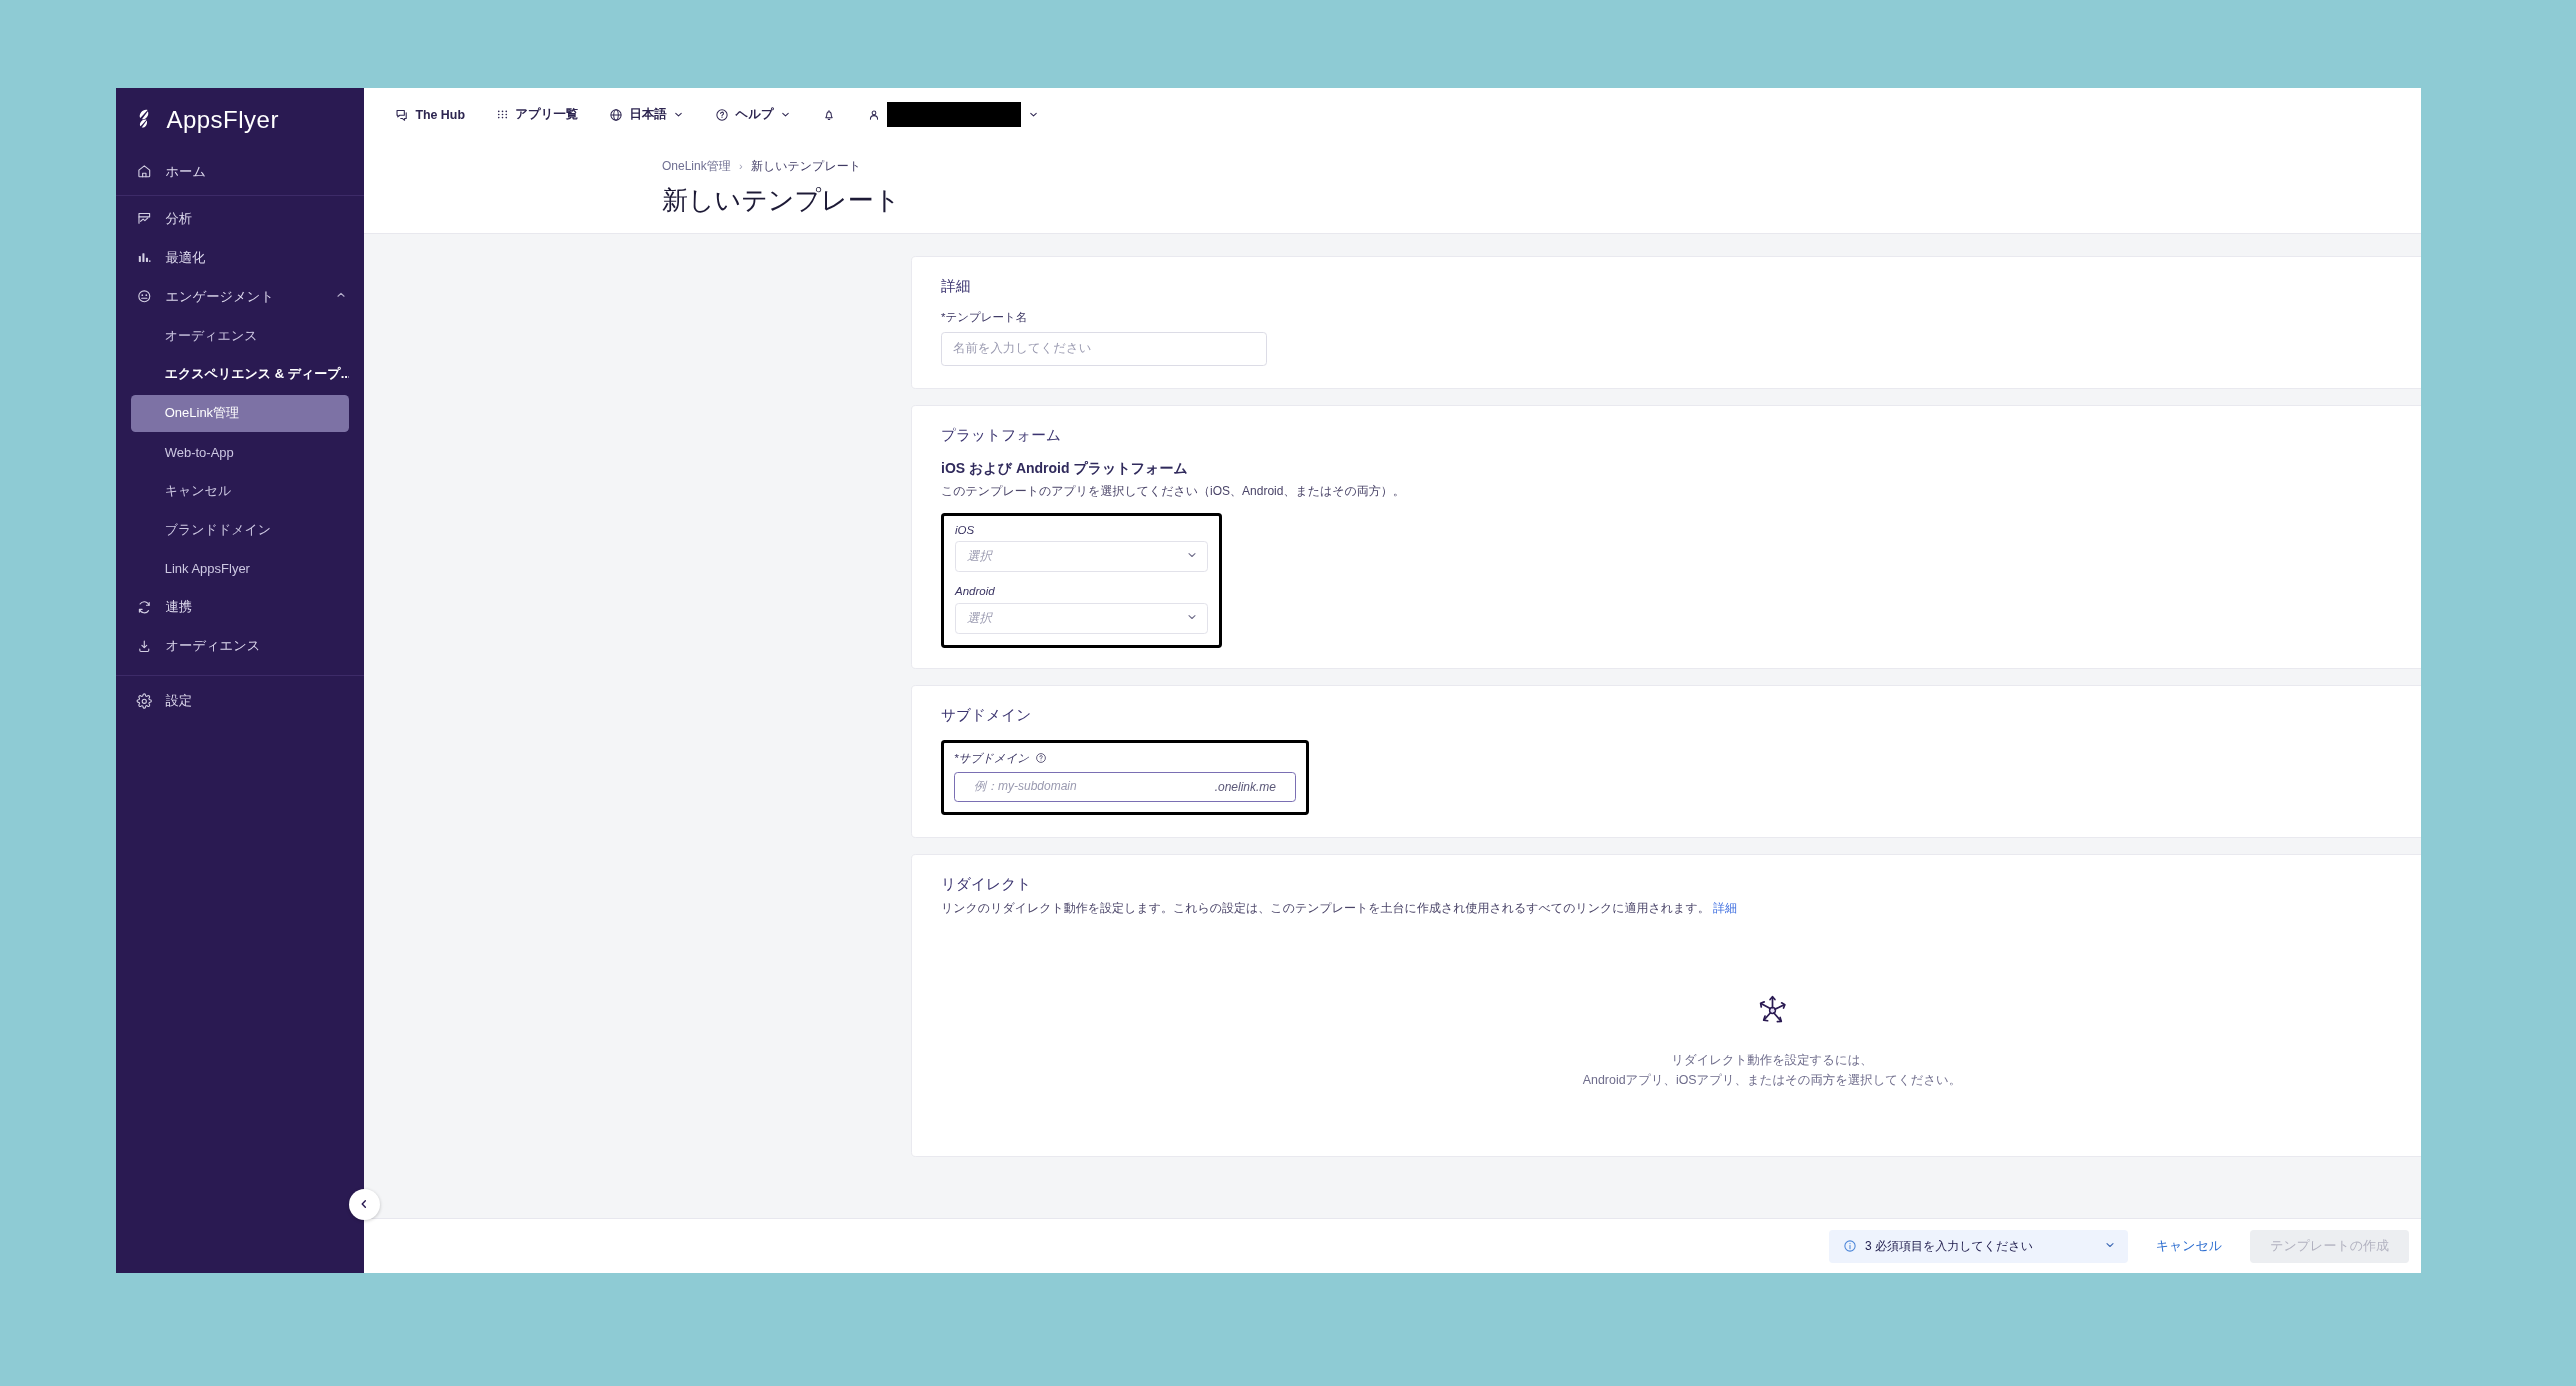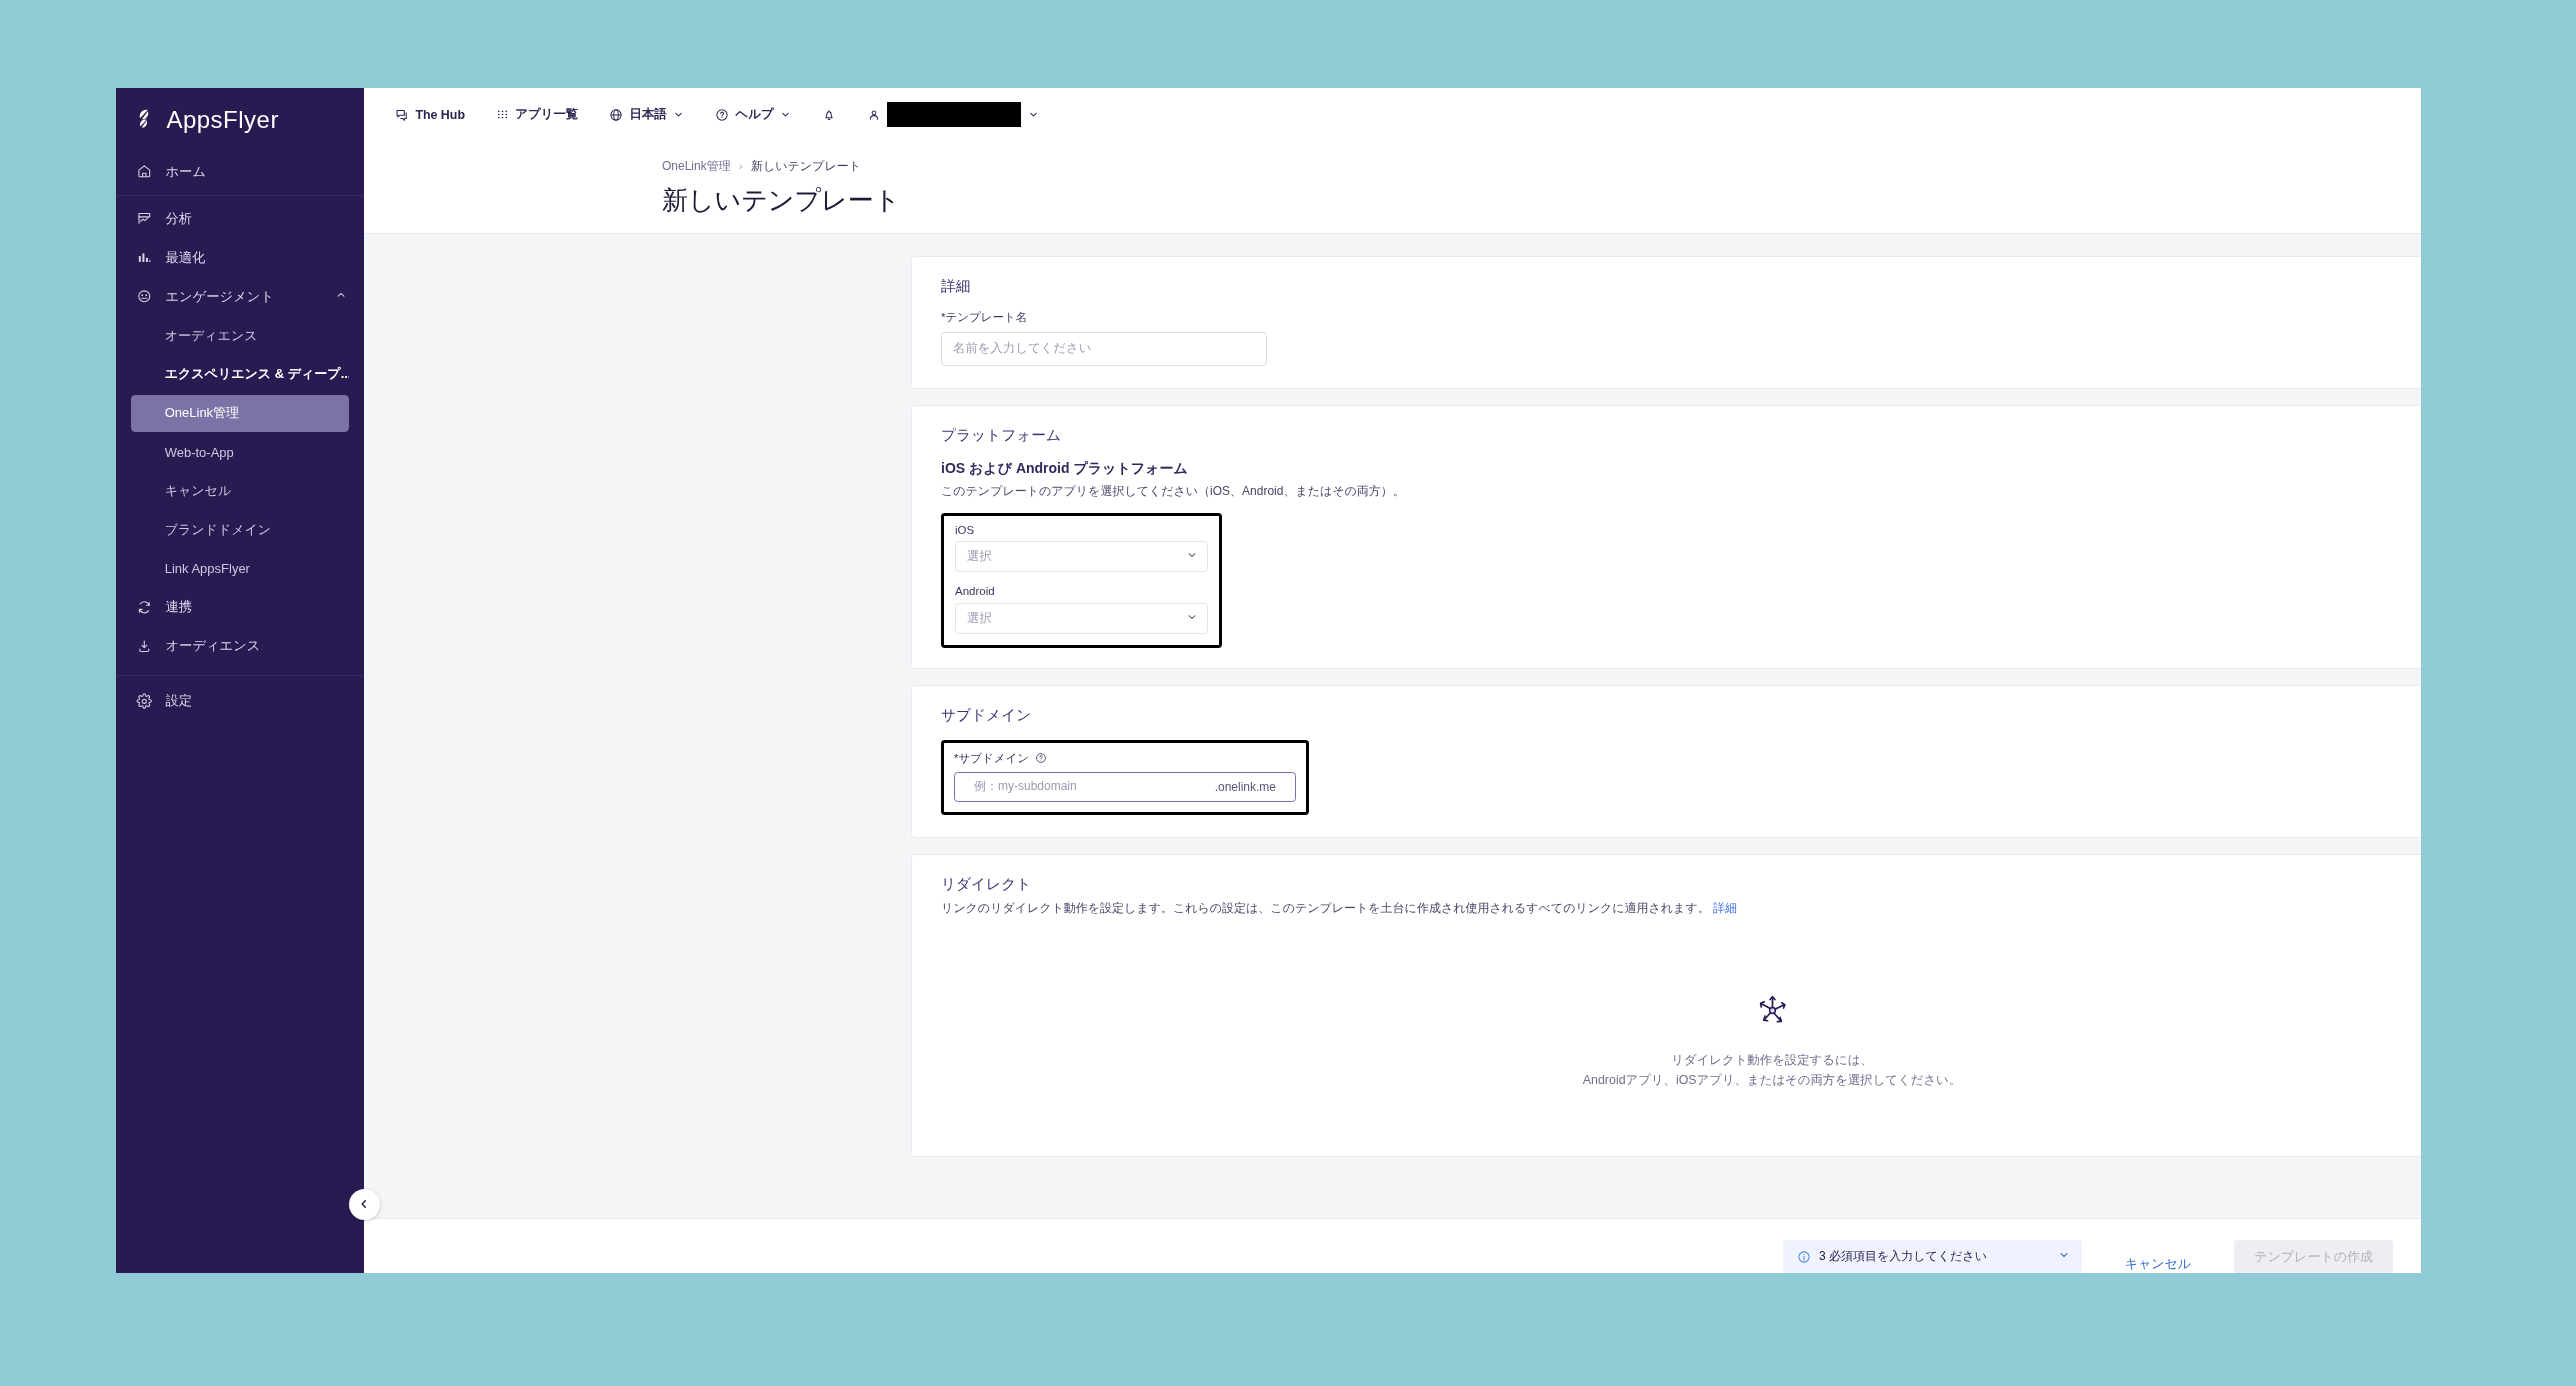--- a/index.html
+++ b/index.html
@@ -199,20 +199,21 @@
     font-size: 12px;
     color: #4a4468;
     margin-bottom: 13px;
   }
 
   .outline-box {
     border: 3.7px solid #000000;
     border-radius: 3.7px;
     display: inline-block;
     padding: 8.3px 11px 11px 11px;
+    font-style: italic;
   }
   .sel-label { font-size: 11.5px; color: #3a3462; margin-bottom: 5.5px; }
   .select-ctl {
     width: 253px;
     height: 31px;
     border: 0.9px solid #e2e2ea;
     border-radius: 3.7px;
     background: #fff;
     display: flex;
     align-items: center;
@@ -264,26 +265,25 @@
   .empty-state .es-ico { margin-bottom: 16.6px; }
   .empty-state .es-line { font-size: 12.4px; line-height: 1.65; color: #6f6d8c; }
 
   
   #bottom-bar {
     height: 55px;
     flex: 0 0 55px;
     background: #ffffff;
     border-top: 0.9px solid #e7e7ee;
     display: flex;
-    align-items: flex-end;
+    align-items: center;
     justify-content: flex-end;
-    padding-right: 28px;
+    padding-right: 12px;
     position: relative;
     z-index: 5;
-    gap: 15px;
   }
   #required-pill {
     background: #eef3fd;
     border-radius: 3.7px;
     height: 33px;
     min-width: 299px;
     display: flex;
     align-items: center;
     justify-content: space-between;
     padding: 0 12px 0 14px;

